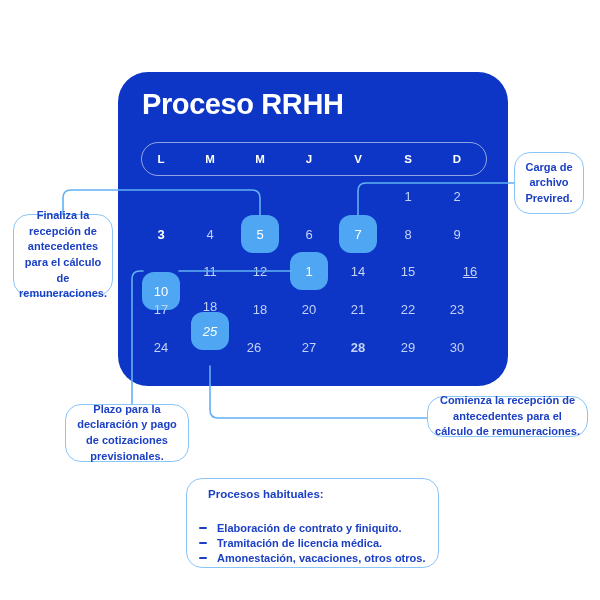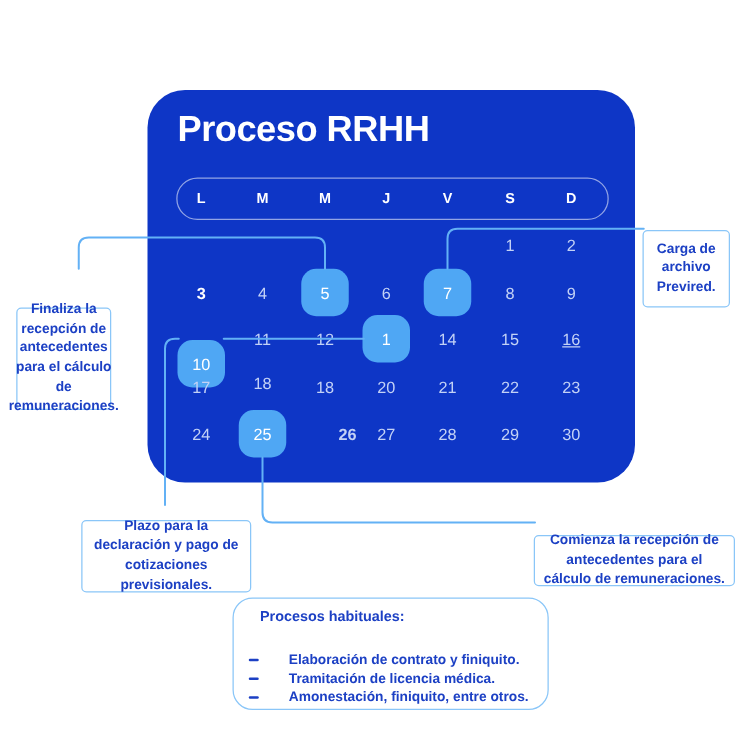--- a/index.html
+++ b/index.html
@@ -37,40 +37,40 @@
   .day.hl{background:#4FA7F4;border-radius:12px;color:#ffffff;}
   .day.bold{color:#ffffff;font-weight:bold;}
 
   
   .wires{position:absolute;inset:0;pointer-events:none;}
   .wires path{fill:none;stroke:#63B1F5;stroke-width:1.6;stroke-linecap:round;}
 
   
   .callout{
     position:absolute;background:#ffffff;
-    border:1.5px solid #8AC6F8;border-radius:4px;
+    border:1.5px solid #8AC6F8;border-radius:16px;
     color:#1C40C4;font-weight:600;font-size:11px;line-height:1.42;
     display:flex;align-items:center;justify-content:center;text-align:center;
-    padding:6px 7px;box-sizing:border-box;margin-top:32px;
+    padding:6px 7px;box-sizing:border-box;
   }
-  .co-finaliza{left:13px;top:214px;width:76px;height:82px;}
+  .co-finaliza{left:13px;top:214px;width:100px;height:82px;}
   .co-previred{left:514px;top:152px;width:70px;height:62px;}
-  .co-plazo{left:65px;top:384px;width:136px;height:58px;}
+  .co-plazo{left:65px;top:404px;width:124px;height:58px;}
   .co-comienza{left:427px;top:396px;width:161px;height:41px;}
 
   
   .procesos{
     position:absolute;left:186px;top:478px;width:253px;height:90px;
     background:#ffffff;border:1.5px solid #8AC6F8;border-radius:16px;
     color:#1C40C4;box-sizing:border-box;padding:9px 12px 8px 12px;
   }
   .procesos-title{margin:0 0 22px 9px;font-size:11.5px;font-weight:600;}
   .procesos ul{list-style:none;margin:0;padding:0;}
   .procesos li{
-    display:flex;align-items:center;gap:24px;
+    display:flex;align-items:center;gap:10px;
     font-size:11px;font-weight:600;margin:3px 0;
   }
   .dash{
     display:inline-block;width:8px;height:2.5px;flex:none;
     background:#1C40C4;border-radius:2px;
   }
 </style>
 </head>
 <body>
 
@@ -97,33 +97,33 @@
         <div class="day" style="left: 191px; top: 162px;">6</div>
         <div class="day hl" style="left: 240px; top: 162px;">7</div>
         <div class="day" style="left: 290px; top: 162px;">8</div>
         <div class="day" style="left: 339px; top: 162px;">9</div>
         <div class="day hl" style="left: 43px; top: 199px; margin-top: 20px;">10</div>
         <div class="day" style="left: 92px; top: 199px;">11</div>
         <div class="day" style="left: 142px; top: 199px;">12</div>
         <div class="day hl" style="left: 191px; top: 199px;">1</div>
         <div class="day" style="left: 240px; top: 199px;">14</div>
         <div class="day" style="left: 290px; top: 199px;">15</div>
-        <div class="day" style="left: 339px; top: 199px; text-decoration: underline;">16</div>
+        <div class="day" style="left: 352px; top: 199px; text-decoration: underline;">16</div>
         <div class="day" style="left: 43px; top: 237px;">17</div>
         <div class="day" style="left: 92px; top: 234px;">18</div>
         <div class="day" style="left: 142px; top: 237px;">18</div>
         <div class="day" style="left: 191px; top: 237px;">20</div>
         <div class="day" style="left: 240px; top: 237px;">21</div>
         <div class="day" style="left: 290px; top: 237px;">22</div>
         <div class="day" style="left: 339px; top: 237px;">23</div>
         <div class="day" style="left: 43px; top: 275px;">24</div>
-        <div class="day hl" style="left: 92px; top: 275px;">25</div>
-        <div class="day" style="left: 160px; top: 275px; font-weight: bold;">26</div>
+        <div class="day hl" style="left: 92px; top: 259px; font-style: italic;">25</div>
+        <div class="day" style="left: 136px; top: 275px;">26</div>
         <div class="day" style="left: 191px; top: 275px;">27</div>
-        <div class="day" style="left: 240px; top: 275px;">28</div>
+        <div class="day" style="left: 240px; top: 275px; font-weight: bold;">28</div>
         <div class="day" style="left: 290px; top: 275px;">29</div>
         <div class="day" style="left: 339px; top: 275px;">30</div>
       </div>
   </div>
 
   <svg class="wires" width="600" height="600" viewBox="0 0 600 600">
     <path d="M 63 215 V 198 Q 63 190 71 190 H 252 Q 260 190 260 198 V 215"></path>
     <path d="M 358 215 V 191 Q 358 183 366 183 H 515"></path>
     <path d="M 179 271 H 291"></path>
     <path d="M 143 271 H 140 Q 132 271 132 279 V 404"></path>
@@ -152,18 +152,18 @@
         <li>
           <span class="dash"></span>
           <span>Elaboración de contrato y finiquito.</span>
         </li>
         <li>
           <span class="dash"></span>
           <span>Tramitación de licencia médica.</span>
         </li>
         <li>
           <span class="dash"></span>
-          <span>Amonestación, finiquito, entre otros.</span>
+          <span>Amonestación, vacaciones, otros otros.</span>
         </li>
       </ul>
   </div>
 
 </div>
 
 </body></html>

